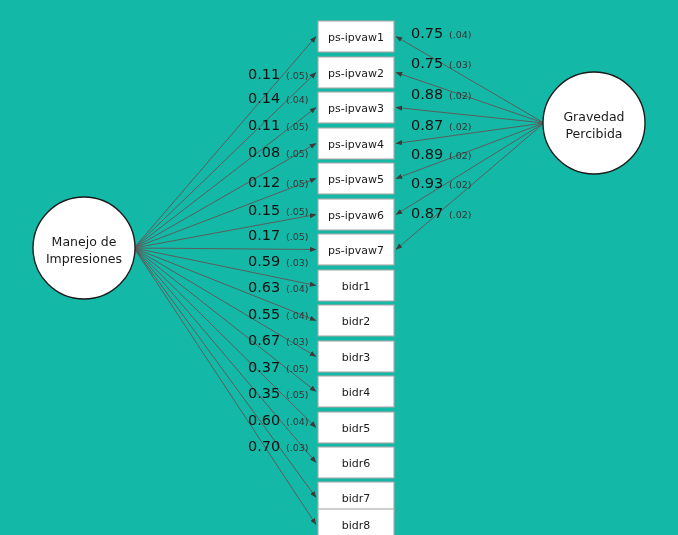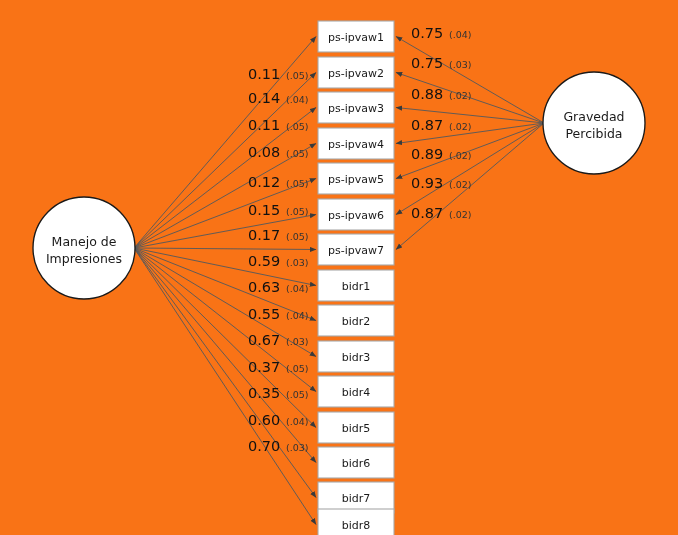--- a/index.html
+++ b/index.html
@@ -8,21 +8,21 @@
     padding: 0;
     background: #ffffff;
   }
   body {
     font-family: "DejaVu Sans", "Liberation Sans", sans-serif;
   }
   #diagram-root {
     position: relative;
     width: 678px;
     height: 535px;
-    background: #f97316;
+    background: #14b8a6;
     overflow: hidden;
   }
   #sem-svg {
     position: absolute;
     top: 0;
     left: 0;
     width: 678px;
     height: 535px;
     display: block;
   }

